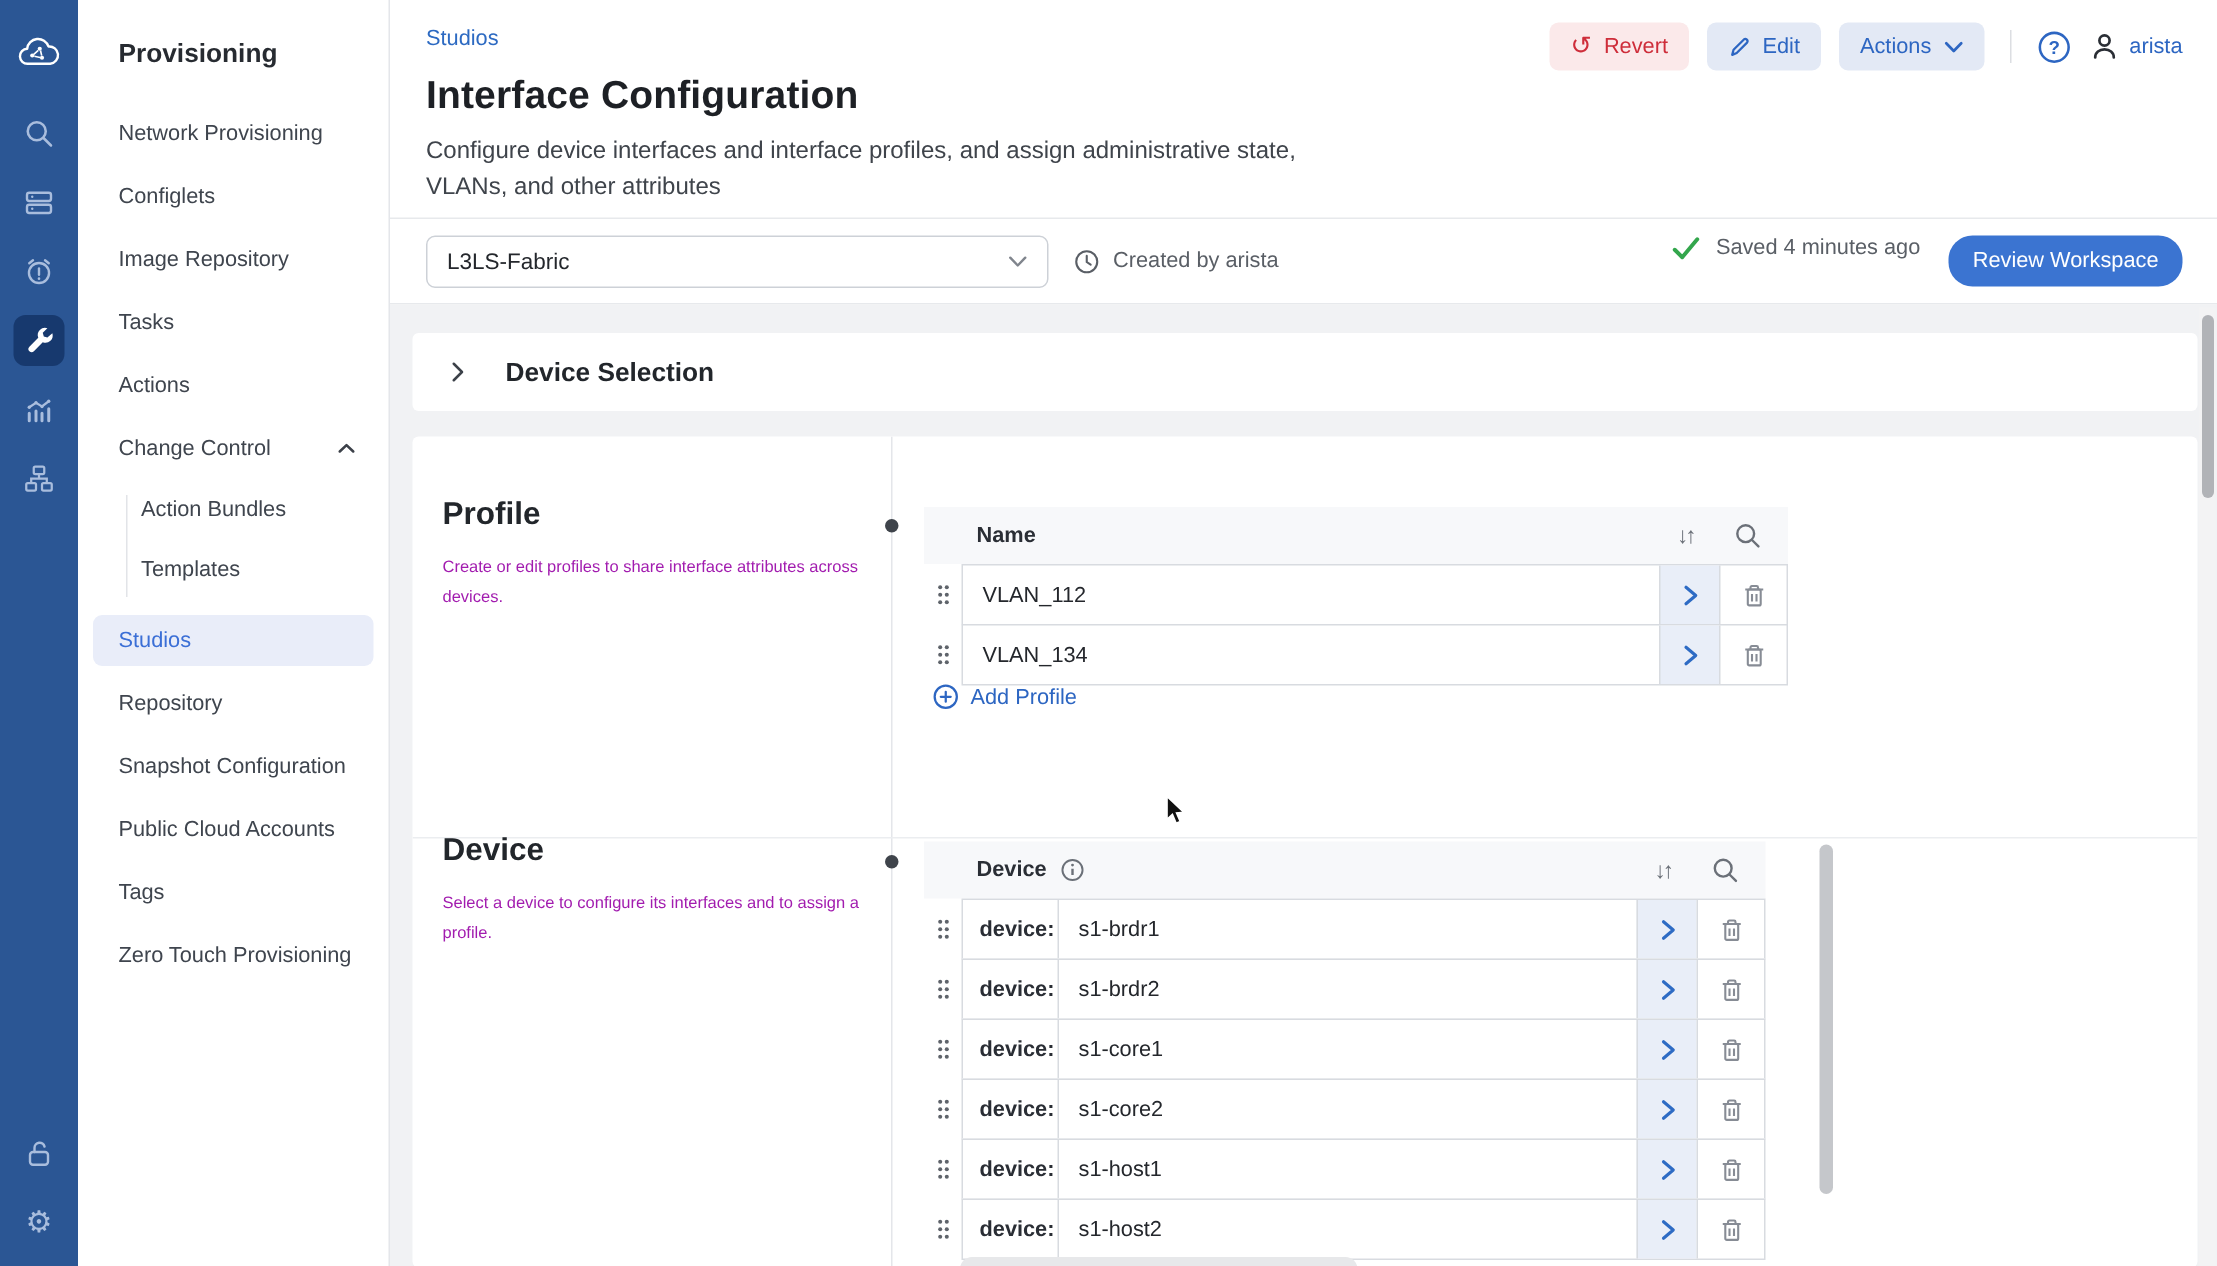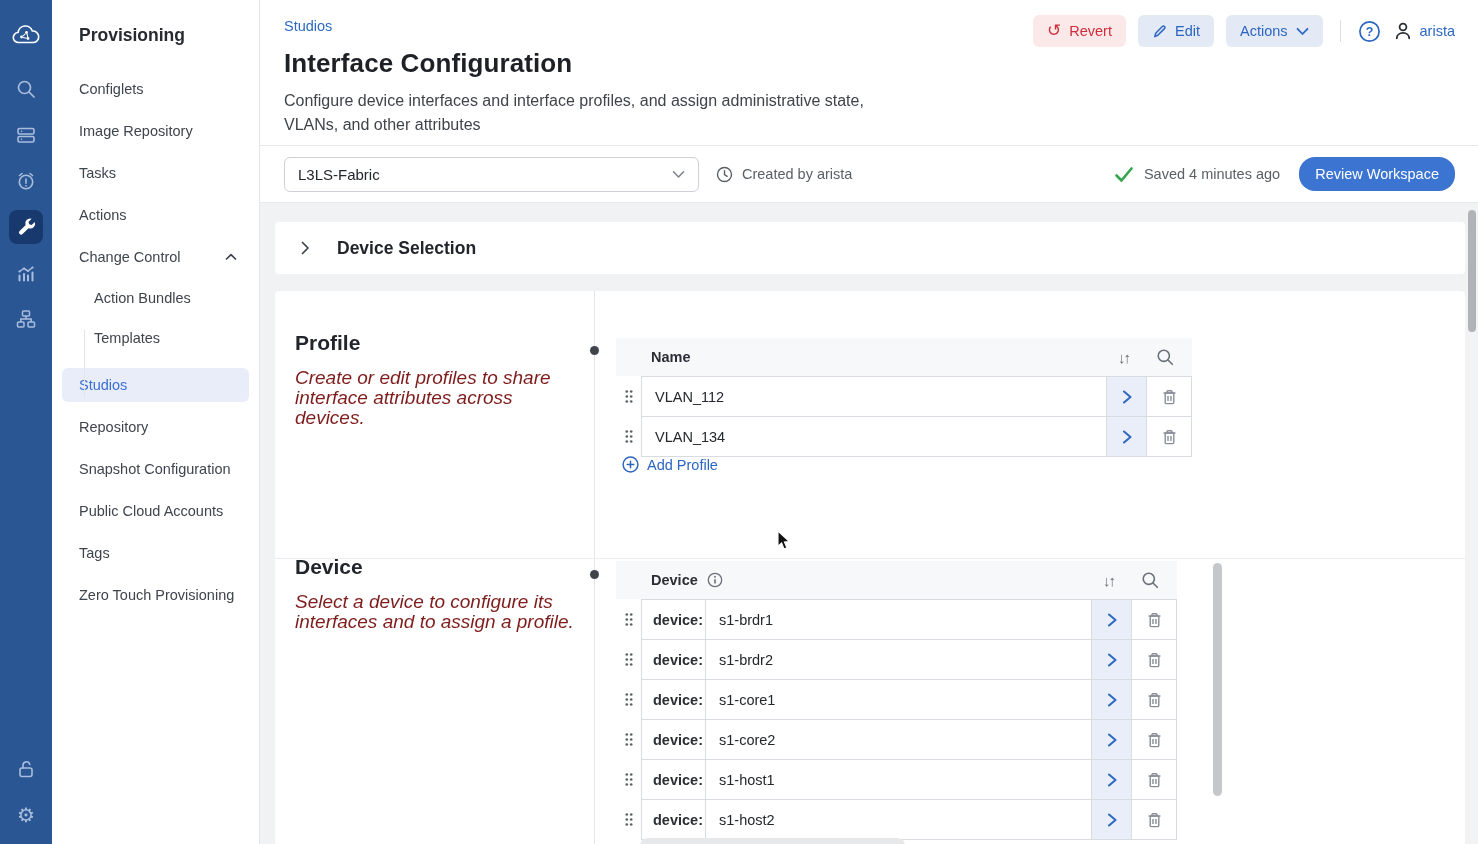--- a/index.html
+++ b/index.html
@@ -47,40 +47,40 @@
   .help-btn,.user-btn { display:flex; align-items:center; gap:7px; background:none; border:none; cursor:pointer; }
   .user-name { font-size:14.5px; color:#2d66c2; }
 
   
   .workspace-bar { height:58px; border-top:1px solid #e7e9ec; border-bottom:1px solid #e7e9ec;
     display:flex; align-items:center; padding:0 23px 0 24px; background:#fff; }
   .ws-select { width:415px; height:35px; border:1px solid #cdd1d7; border-radius:6px; background:#fff;
     display:flex; align-items:center; padding:0 13px; font-size:15px; color:#24272c; cursor:pointer; }
   .ws-select .sel-chev { margin-left:auto; display:flex; }
   .ws-created { display:flex; align-items:center; gap:9px; margin-left:17px; color:#5a5f66; font-size:14.5px; }
-  .ws-right { margin-left:auto; display:flex; align-items:center; gap:10px; }
+  .ws-right { margin-left:auto; display:flex; align-items:flex-start; gap:10px; }
   .saved-text { color:#5a5f66; font-size:14.5px; }
   .btn-primary { height:34px; margin-left:9px; padding:0 16px; background:#3b74d1; color:#fff;
     border:none; border-radius:16px; font-size:14.5px; font-weight:500; cursor:pointer; font-family:inherit; }
 
   
   .content { height:641px; background:#f1f2f4; padding:19px 13px 0 15px; overflow:hidden; }
   .card { background:#fff; border-radius:4px; }
   .ds-card { height:52px; display:flex; align-items:center; padding-left:26px; margin-bottom:17px; cursor:pointer; }
   .ds-card .ds-title { font-size:17.5px; font-weight:700; color:#22262b; margin-left:27px; }
 
   .main-card { position:relative; height:554px; overflow:hidden; }
   .stepper-line { position:absolute; left:319px; top:0; bottom:0; width:1px; background:#e4e6ea; }
   .stepper-dot { position:absolute; left:314.5px; width:9px; height:9px; border-radius:50%; background:#3f444b; }
   .dot-profile { top:54.5px; } .dot-device { top:278.5px; }
   .section-divider { position:absolute; left:0; right:0; top:267px; height:1px; background:#ebedf0; }
 
   .sec-head { position:absolute; left:20px; width:285px; }
   .sec-head h2 { font-size:21px; font-weight:700; color:#22262b; }
-  .sec-head p { font-size:19px; color:#7f1d1d; line-height:20px; margin-top:13px;font-style:italic; }
+  .sec-head p { font-size:11px; color:#a21caf; line-height:20px; margin-top:13px; }
   .profile-head { top:40px; } .device-head { top:264px; }
 
   
   .tbl { position:absolute; }
   .profile-tbl { left:341px; top:47px; width:576px; }
   .device-tbl { left:341px; top:270px; width:561px; }
   .tbl-header { height:38px; background:#f7f8fa; display:flex; align-items:center;
     padding:0 18px 0 35px; font-size:14.5px; font-weight:600; color:#2a2e35; gap:9px; }
   .tbl-header .hdr-icons { margin-left:auto; display:flex; align-items:center; gap:27px; }
   .sort-glyph { font-size:15px; color:#6b7078; letter-spacing:-2px; cursor:pointer; }
@@ -181,20 +181,24 @@
       </svg>
     </div>
     <div class="rail-item glyph">⚙</div>
   </nav>
 
   <aside class="sidebar">
     <h1>Provisioning</h1>
     <div class="sub-guide"></div>
     <ul>
 
+        <li class="nav-item">
+          <span>Network Provisioning</span>
+
+        </li>
 
         <li class="nav-item">
           <span>Configlets</span>
 
         </li>
 
         <li class="nav-item">
           <span>Image Repository</span>
 
         </li>

